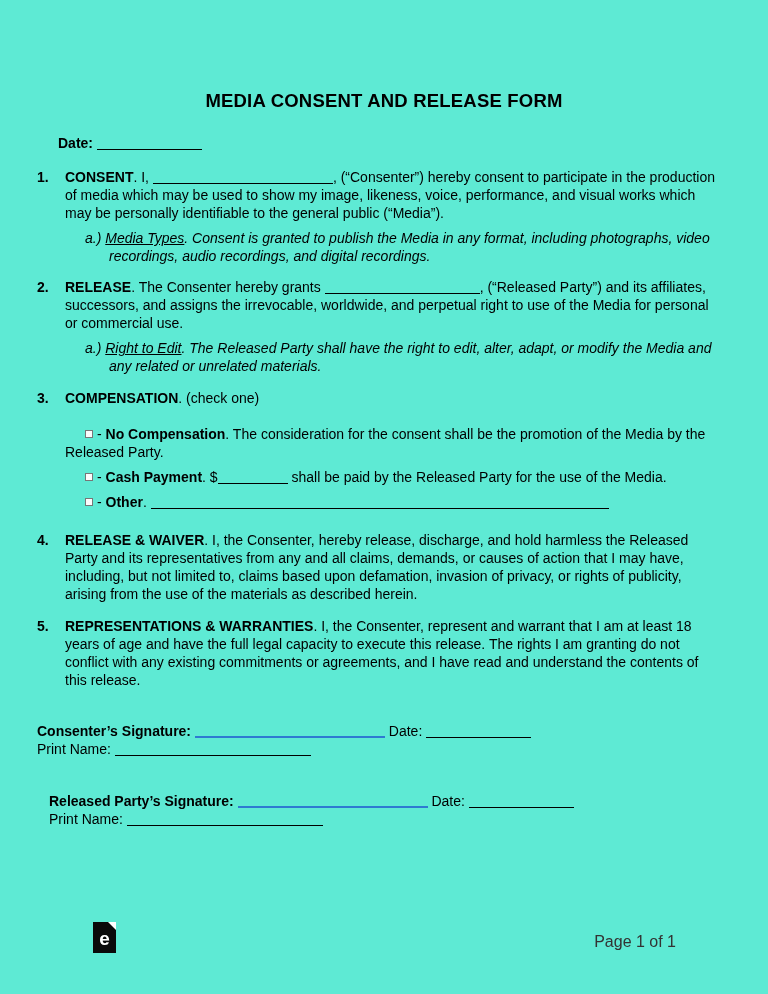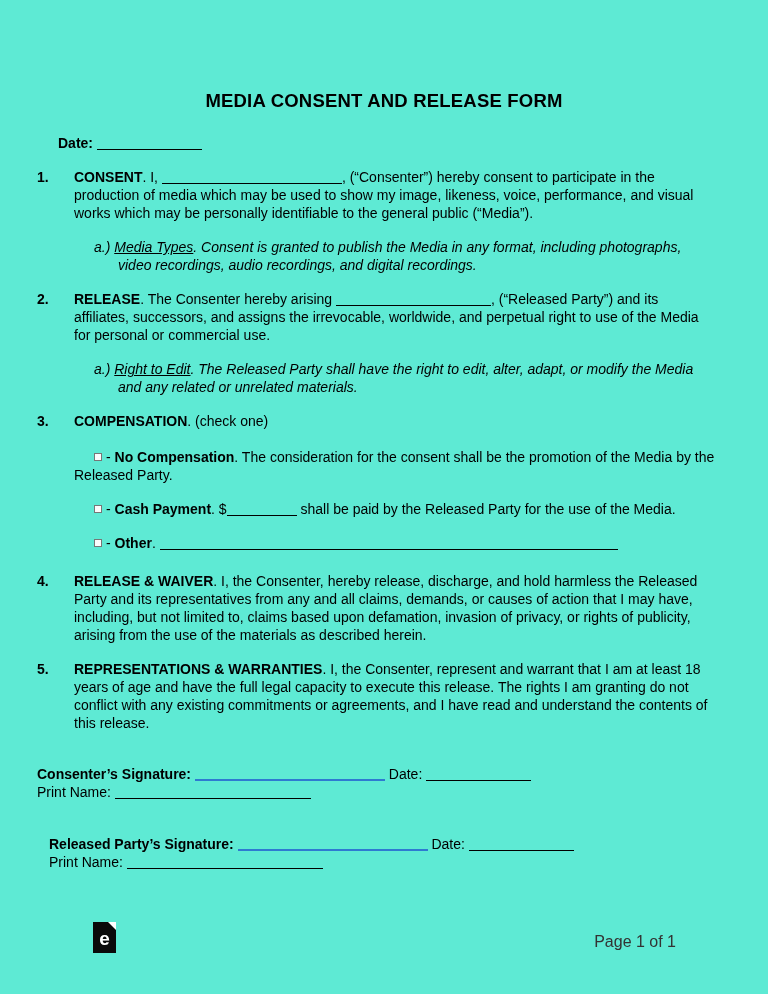--- a/index.html
+++ b/index.html
@@ -22,21 +22,21 @@
     font-weight: bold;
     font-size: 18.5px;
     line-height: 21px;
     letter-spacing: 0.2px;
   }
   .date-row { margin-top: 23px; margin-left: 21px; }
   .date-row b { font-weight: bold; }
 
   .section { position: relative; padding-left: 21px; }
   .sec-num { position: absolute; left: 0; top: 0; font-weight: bold; }
-  .section p { margin: 16px; }
+  .section p { margin: 7px; }
   .subitem { padding-left: 44px; text-indent: -24px; font-style: italic; }
   .ul { text-decoration: underline; }
   b { font-weight: bold; }
 
   .mt-s1 { margin-top: 16px; }
   .mt-s2 { margin-top: 13px; }
   .mt-s3 { margin-top: 14px; }
   .mt-s4 { margin-top: 20px; }
   .mt-s5 { margin-top: 14px; }
 
@@ -108,21 +108,21 @@
     <div class="date-row"><b>Date:</b> <span class="blank blank-date"></span></div>
 
     <div class="section mt-s1">
       <span class="sec-num">1.</span>
       <p><b>CONSENT</b><span>. I, </span><span class="blank blank-s1"></span><span>, (“Consenter”) hereby consent to participate in the production of media which may be used to show my image, likeness, voice, performance, and visual works which may be personally identifiable to the general public (“Media”).</span></p>
       <p class="subitem"><span>a.) </span><span class="ul">Media Types</span><span>. Consent is granted to publish the Media in any format, including photographs, video recordings, audio recordings, and digital recordings.</span></p>
     </div>
 
     <div class="section mt-s2">
       <span class="sec-num">2.</span>
-      <p><b>RELEASE</b><span>. The Consenter hereby arising </span><span class="blank blank-s2"></span><span>, (“Released Party”) and its affiliates, successors, and assigns the irrevocable, worldwide, and perpetual right to use of the Media for personal or commercial use.</span></p>
+      <p><b>RELEASE</b><span>. The Consenter hereby grants </span><span class="blank blank-s2"></span><span>, (“Released Party”) and its affiliates, successors, and assigns the irrevocable, worldwide, and perpetual right to use of the Media for personal or commercial use.</span></p>
       <p class="subitem"><span>a.) </span><span class="ul">Right to Edit</span><span>. The Released Party shall have the right to edit, alter, adapt, or modify the Media and any related or unrelated materials.</span></p>
     </div>
 
     <div class="section mt-s3">
       <span class="sec-num">3.</span>
       <p><b>COMPENSATION</b><span>. (check one)</span></p>
       <div class="cb-group">
         <p class="cb-row"><span class="checkbox"></span><span>- </span><b>No Compensation</b><span>. The consideration for the consent shall be the promotion of the Media by the Released Party.</span></p>
         <p class="cb-row"><span class="checkbox"></span><span>- </span><b>Cash Payment</b><span>. $</span><span class="blank blank-cash"></span><span> shall be paid by the Released Party for the use of the Media.</span></p>
         <p class="cb-row"><span class="checkbox"></span><span>- </span><b>Other</b><span>. </span><span class="blank blank-other"></span></p>

